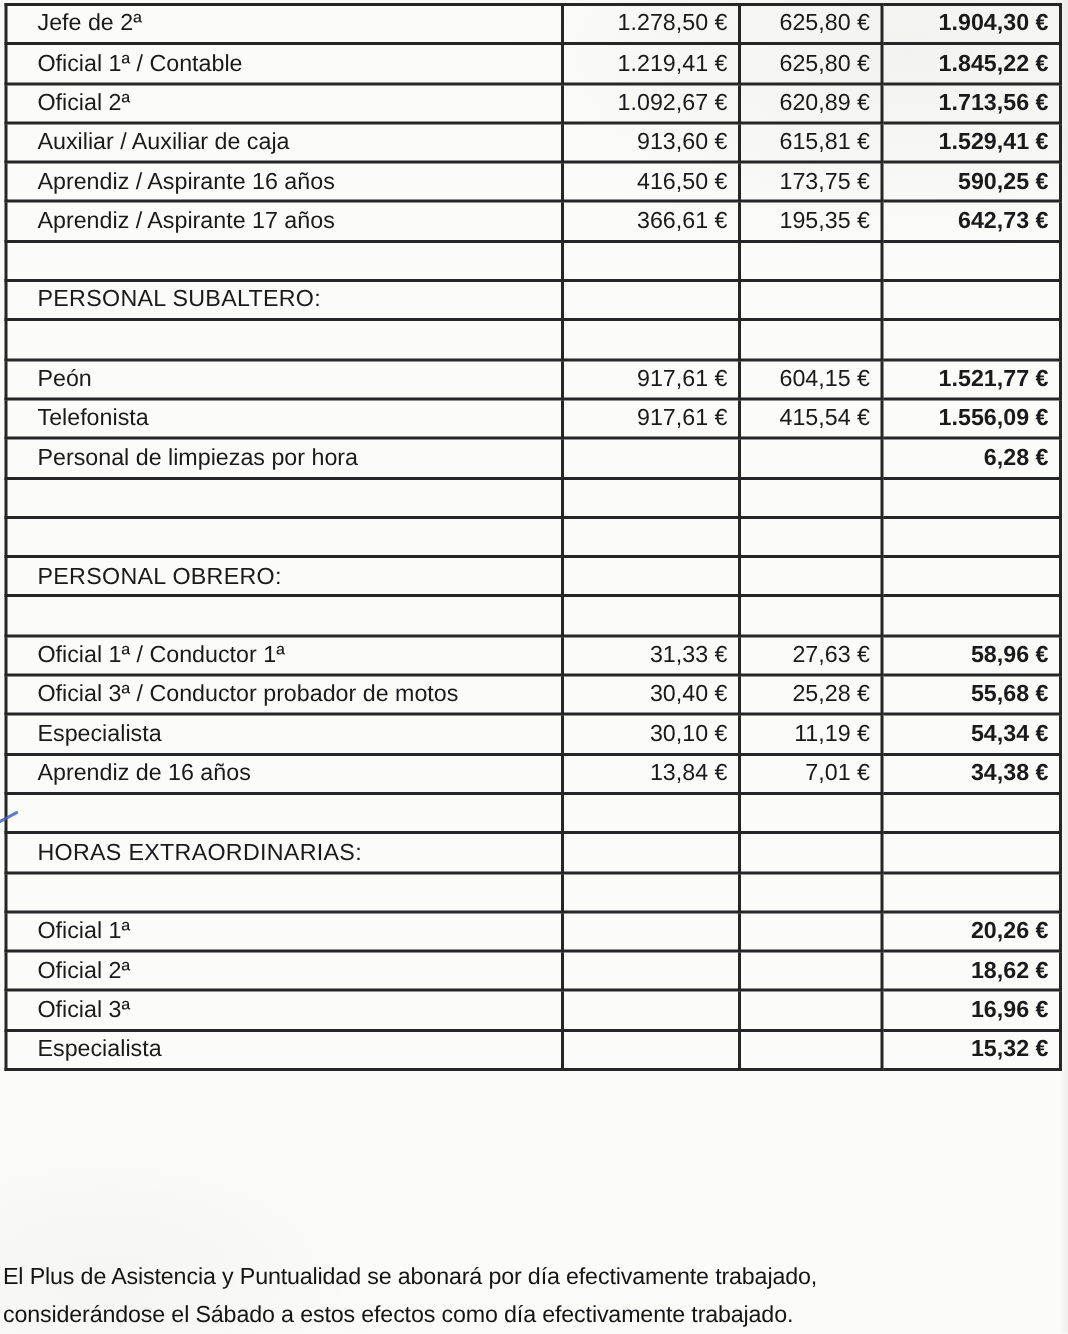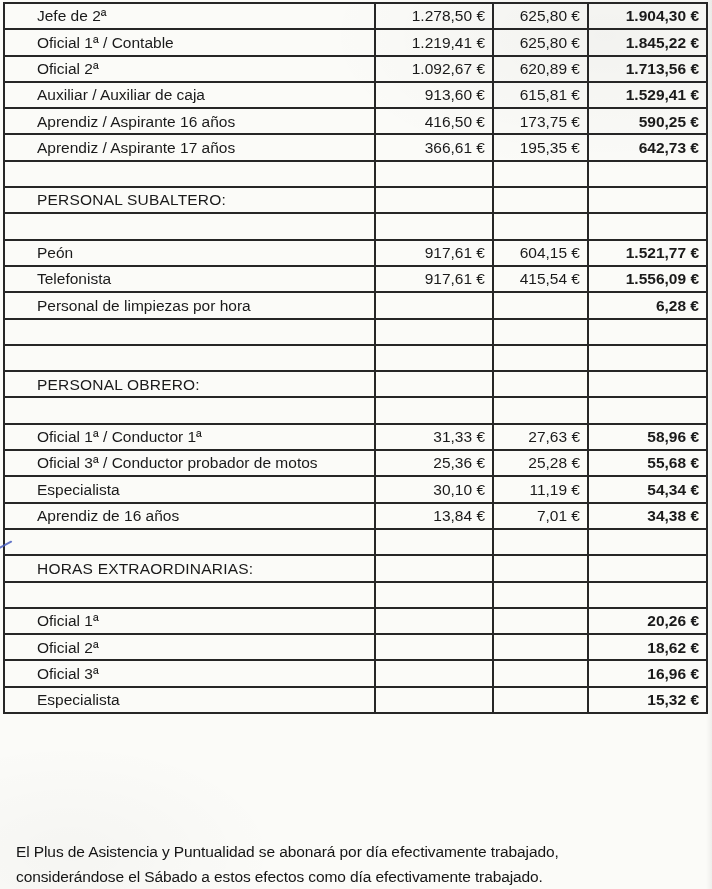--- a/index.html
+++ b/index.html
@@ -32,21 +32,21 @@
     border: 2px solid #262626;
     height: 24.3px;
     padding: 0;
     font-size: 15.5px;
     line-height: 1;
     white-space: nowrap;
     overflow: hidden;
     vertical-align: middle;
   }
   .salary-table td.c-label {
-    padding-left: 32px;
+    padding-left: 20px;
   }
   .salary-table td.section {
     font-weight: normal;
     letter-spacing: 0.2px;
   }
   .salary-table td.c-num {
     text-align: right;
     padding-right: 7px;
   }
   .salary-table td.c-total {
@@ -60,21 +60,21 @@
     width: 16px;
     height: 2.4px;
     background: #4a5fc0;
     opacity: 0.85;
     transform: rotate(-28deg);
     border-radius: 2px;
   }
 
   .footnote {
     position: absolute;
-    left: 16px;
+    left: 2px;
     top: 839px;
     margin: 0;
     font-size: 15.5px;
     line-height: 25px;
     letter-spacing: -0.1px;
     color: #151515;
   }
 </style>
 </head>
 <body>
@@ -184,21 +184,21 @@
         <td class="c-num c-total"></td>
       </tr>
       <tr>
         <td class="c-label">Oficial 1ª / Conductor 1ª</td>
         <td class="c-num">31,33 €</td>
         <td class="c-num">27,63 €</td>
         <td class="c-num c-total">58,96 €</td>
       </tr>
       <tr>
         <td class="c-label">Oficial 3ª / Conductor probador de motos</td>
-        <td class="c-num">25,36 €</td>
+        <td class="c-num">30,40 €</td>
         <td class="c-num">25,28 €</td>
         <td class="c-num c-total">55,68 €</td>
       </tr>
       <tr>
         <td class="c-label">Especialista</td>
         <td class="c-num">30,10 €</td>
         <td class="c-num">11,19 €</td>
         <td class="c-num c-total">54,34 €</td>
       </tr>
       <tr>

